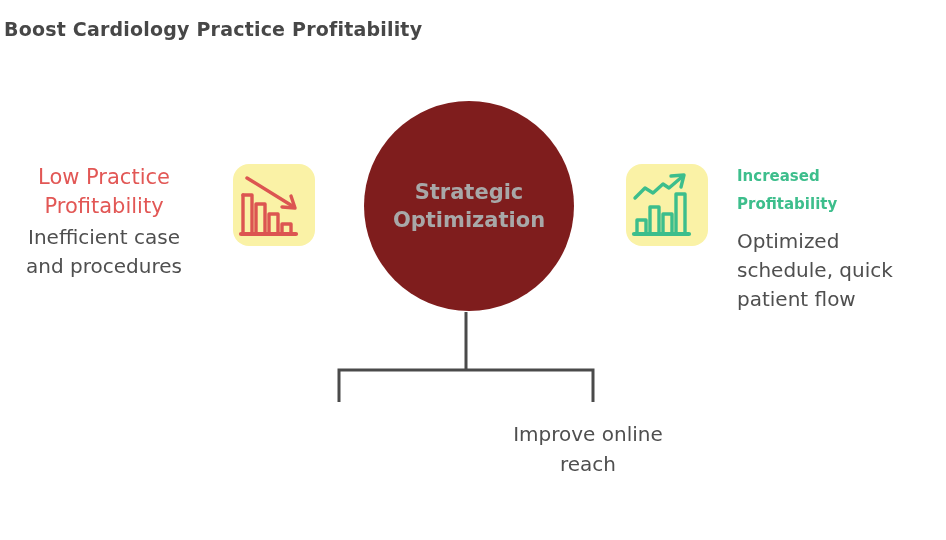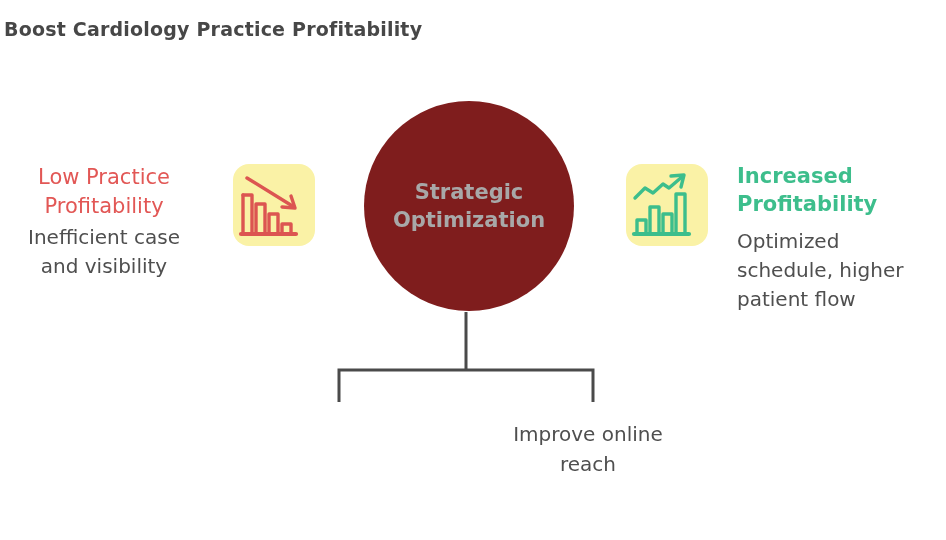--- a/index.html
+++ b/index.html
@@ -80,21 +80,21 @@
   }
   
   .right-block {
     position: absolute;
     left: 737px;
     top: 162px;
     width: 209px;
     text-align: left;
   }
   .heading-green {
-    font-size: 21px;
+    font-size: 15px;
     font-weight: bold;
     line-height: 28px;
     color: #3DBE8C;
   }
   .right-block .desc { margin-top: 9px; }
   
   .connector {
     position: absolute;
     left: 330px;
     top: 308px;
@@ -121,21 +121,21 @@
 
   <div class="title">Boost Cardiology Practice Profitability</div>
 
   <div class="left-block">
     <div class="heading-red">
       <div>Low Practice</div>
       <div>Profitability</div>
     </div>
     <div class="desc">
       <div>Inefficient case</div>
-      <div>and visibility</div>
+      <div>and procedures</div>
     </div>
   </div>
 
   <div class="icon-tile tile-left">
     <svg width="82" height="82" viewBox="0 0 82 82" fill="none" stroke="#DC5551" stroke-width="3.4" stroke-linecap="round" stroke-linejoin="round">
       <path d="M10 31 V70"></path>
       <path d="M10 31 H19 V70"></path>
       <path d="M23 40 V70 M23 40 H32 V70"></path>
       <path d="M36 50 V70 M36 50 H45 V70"></path>
       <path d="M49 60 V70 M49 60 H58 V70"></path>
@@ -164,21 +164,21 @@
     </svg>
   </div>
 
   <div class="right-block">
     <div class="heading-green">
       <div>Increased</div>
       <div>Profitability</div>
     </div>
     <div class="desc">
       <div>Optimized</div>
-      <div>schedule, higher</div>
+      <div>schedule, quick</div>
       <div>patient flow</div>
     </div>
   </div>
 
   <svg class="connector" viewBox="0 0 270 100">
     <path d="M136 4 L136 62 M9 94 L9 62 L263 62 L263 94" fill="none" stroke="#4A4A4A" stroke-width="3"></path>
   </svg>
 
   <div class="branch branch-2">
     <div>Improve online</div>

